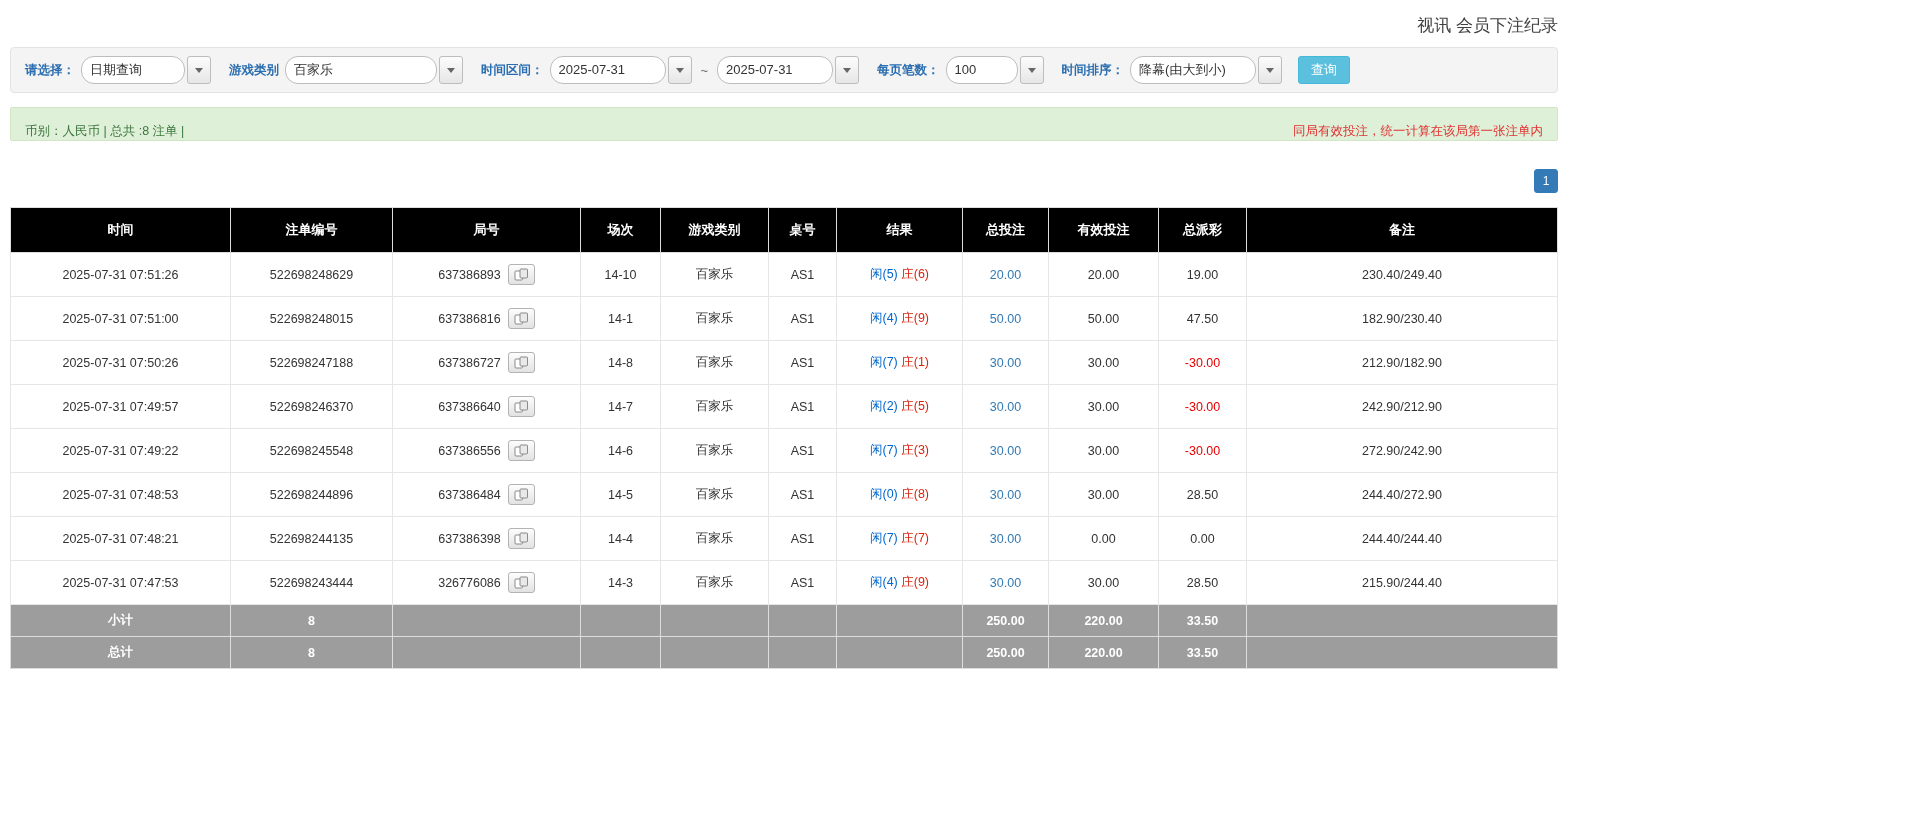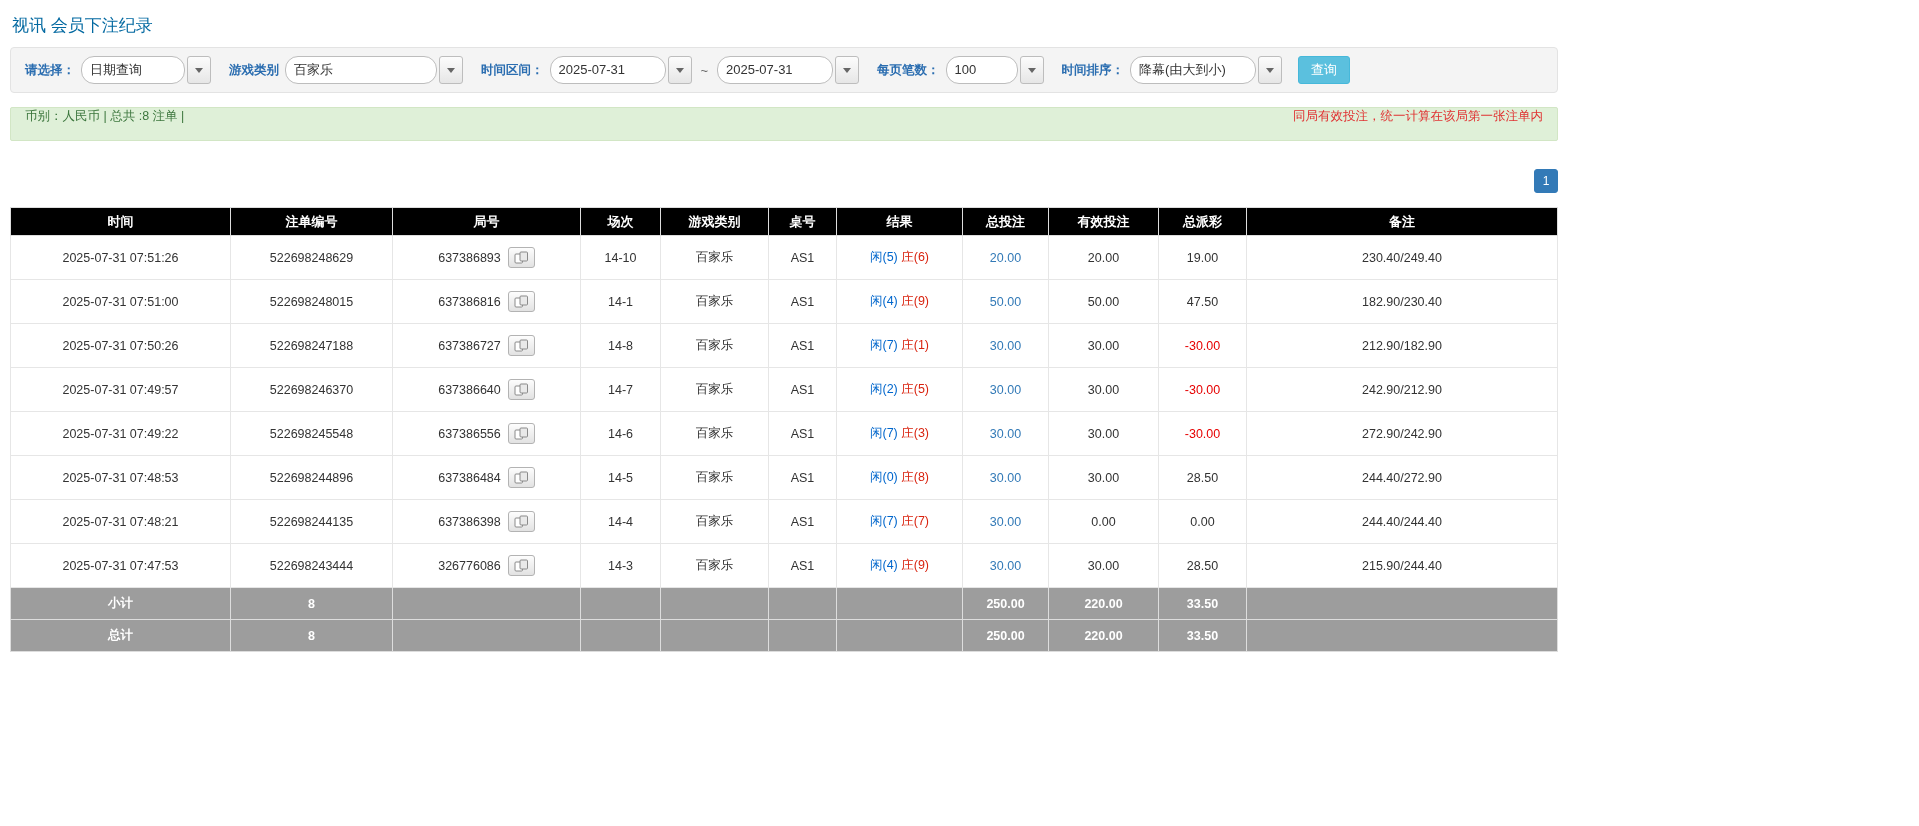--- a/index.html
+++ b/index.html
@@ -7,23 +7,24 @@
   body {
     font-family: "Liberation Sans", "DejaVu Sans", sans-serif;
     color: #333;
     min-height: 826px;
     width: 1919px;
   }
   .container { width: 1548px; margin-left: 10px; }
 
   .page-title {
     font-size: 17px;
-    color: #0369a1;
+    color: #404040;
     padding: 14px 0 10px 2px;
     font-weight: 400;
+    text-align: right;
   }
 
   
   .filter-bar {
     background: #f4f4f4;
     border: 1px solid #e3e3e3;
     border-radius: 4px;
     padding: 8px 10px;
     display: flex;
     align-items: center;
@@ -82,21 +83,21 @@
 
   
   .summary-bar {
     margin-top: 14px;
     background: var(--summary-bg, #dff0d8);
     border: 1px solid var(--summary-border, #d2e6c5);
     border-radius: 2px;
     padding: 0 14px;
     height: 34px;
     display: flex;
-    align-items: flex-start;
+    align-items: flex-end;
     justify-content: space-between;
     font-size: 12.5px;
   }
   .summary-left { color: var(--summary-text-green, #3c763d); }
   .summary-right { color: var(--notice-red, #e03131); }
 
   
   .pagination-row { display: flex; justify-content: flex-end; margin: 28px 0 14px 0; }
   .page-btn {
     min-width: 24px; height: 24px;
@@ -109,21 +110,21 @@
     cursor: pointer;
   }
 
   
   table { width: 100%; border-collapse: collapse; table-layout: fixed; }
   th {
     background: var(--header-bg, #000);
     color: #fff;
     font-size: 13px;
     font-weight: bold;
-    height: 28px;
+    height: 45px;
     border: 1px solid #ddd;
     text-align: center;
   }
   td {
     border: 1px solid #e6e6e6;
     text-align: center;
     font-size: 12.5px;
     height: 44px;
     color: #333;
     vertical-align: middle;

